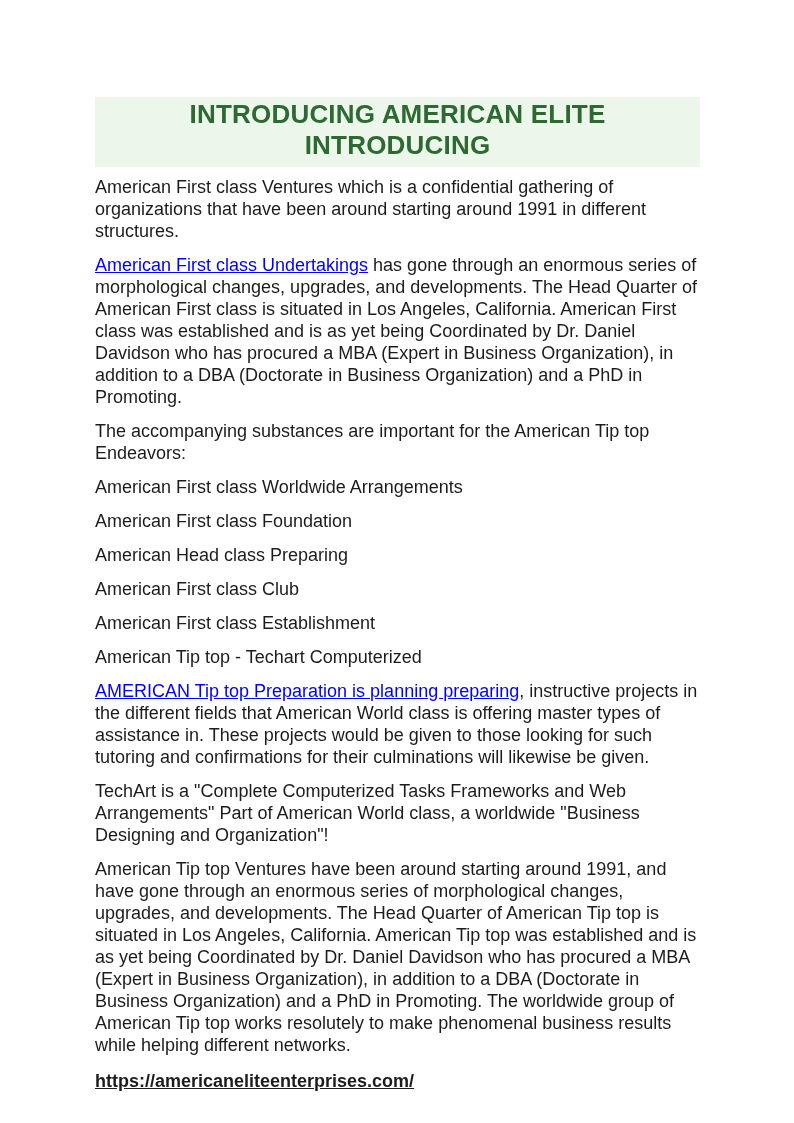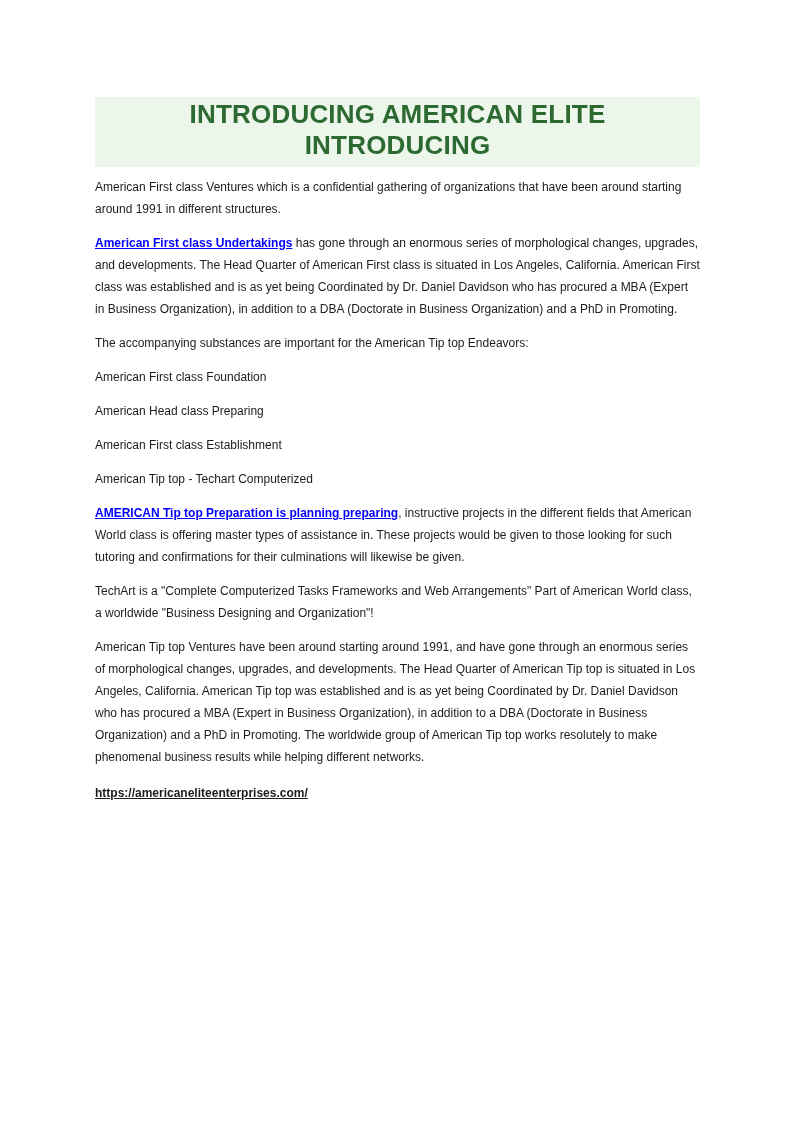--- a/index.html
+++ b/index.html
@@ -34,27 +34,27 @@
     text-align: center;
     color: var(--title-fg, #2d6a32);
     font-size: 26px;
     line-height: 31px;
     font-weight: bold;
     letter-spacing: 0.2px;
   }
   .title-line { display: block; }
   .para {
     margin: 0 0 12px 0;
-    font-size: 12px;
+    font-size: 18px;
     line-height: 22px;
     color: var(--body-color, #1c1c1c);
   }
   .doc-link {
     color: var(--link-color, #0000ff);
-    font-weight: bold;
+    font-weight: normal;
     text-decoration: underline;
     cursor: pointer;
     text-align: right;
   }
   .entity-list { margin: 0; }
   .url-line {
     font-weight: bold;
     margin-top: 14px;
     text-decoration: underline;
   }
@@ -72,22 +72,24 @@
       </h1>
     </header>
 
     <p class="para">American First class Ventures which is a confidential gathering of organizations that have been around starting around 1991 in different structures.</p>
 
     <p class="para"><a class="doc-link" href="#">American First class Undertakings</a><span> has gone through an enormous series of morphological changes, upgrades, and developments. The Head Quarter of American First class is situated in Los Angeles, California. American First class was established and is as yet being Coordinated by Dr. Daniel Davidson who has procured a MBA (Expert in Business Organization), in addition to a DBA (Doctorate in Business Organization) and a PhD in Promoting.</span></p>
 
     <p class="para">The accompanying substances are important for the American Tip top Endeavors:</p>
 
     <div class="entity-list">
+      <p class="para">American First class Worldwide Arrangements</p>
       <p class="para">American First class Foundation</p>
       <p class="para">American Head class Preparing</p>
+      <p class="para">American First class Club</p>
       <p class="para">American First class Establishment</p>
       <p class="para">American Tip top - Techart Computerized</p>
     </div>
 
     <p class="para"><a class="doc-link" href="#">AMERICAN Tip top Preparation is planning preparing</a><span>, instructive projects in the different fields that American World class is offering master types of assistance in. These projects would be given to those looking for such tutoring and confirmations for their culminations will likewise be given.</span></p>
 
     <p class="para">TechArt is a "Complete Computerized Tasks Frameworks and Web Arrangements" Part of American World class, a worldwide "Business Designing and Organization"!</p>
 
     <p class="para">American Tip top Ventures have been around starting around 1991, and have gone through an enormous series of morphological changes, upgrades, and developments. The Head Quarter of American Tip top is situated in Los Angeles, California. American Tip top was established and is as yet being Coordinated by Dr. Daniel Davidson who has procured a MBA (Expert in Business Organization), in addition to a DBA (Doctorate in Business Organization) and a PhD in Promoting. The worldwide group of American Tip top works resolutely to make phenomenal business results while helping different networks.</p>
 

